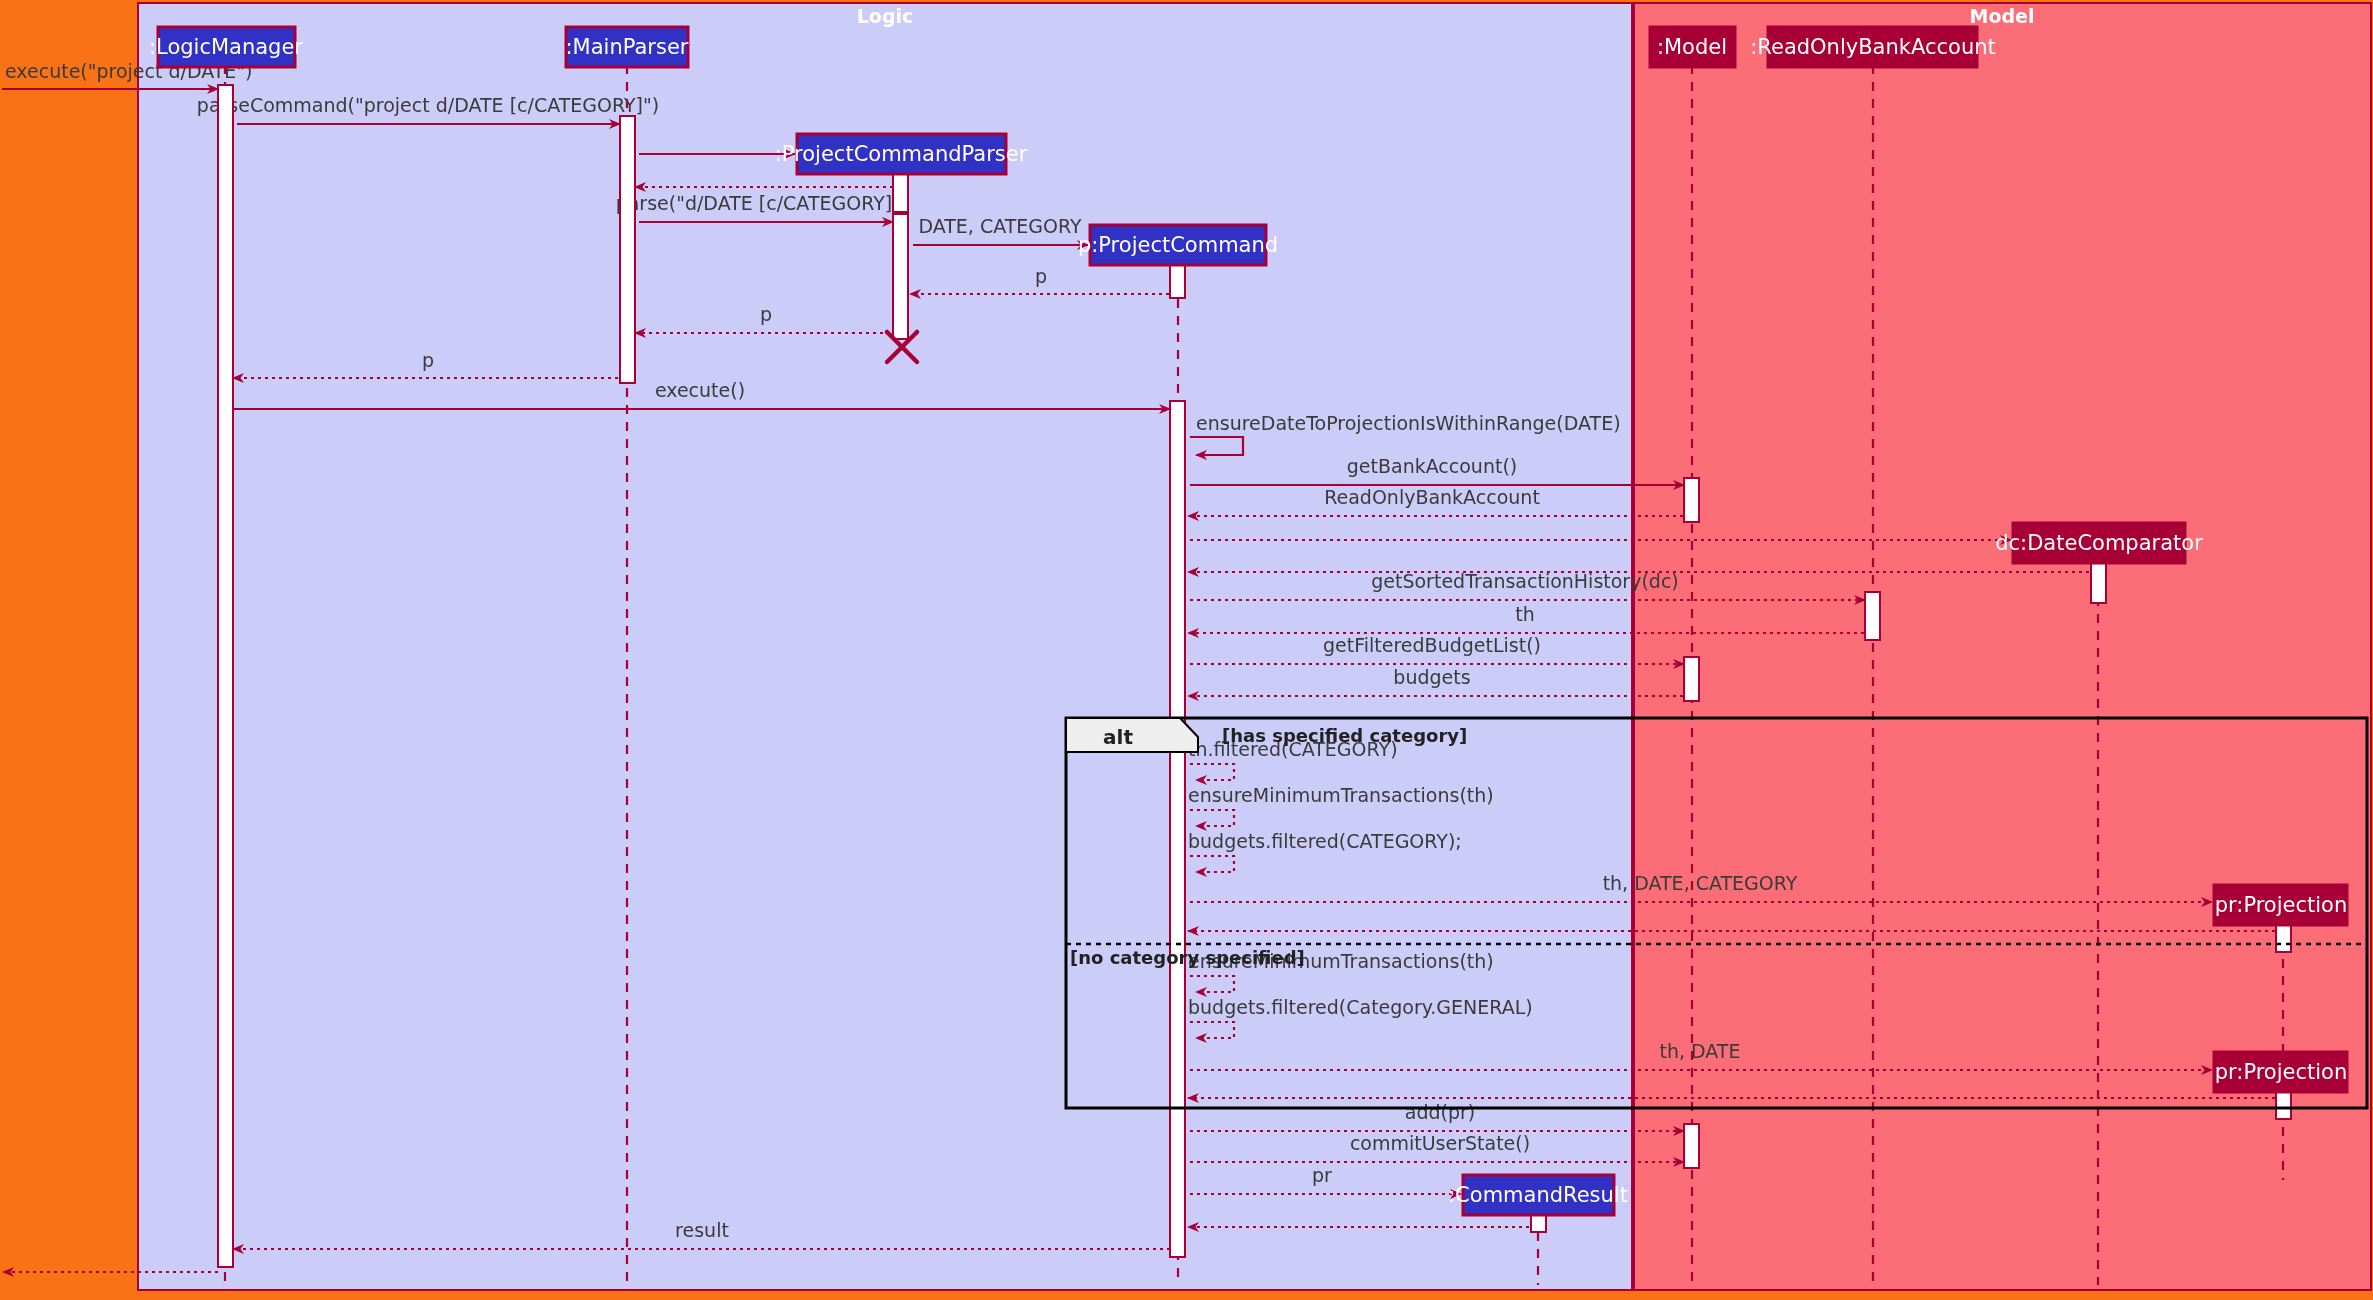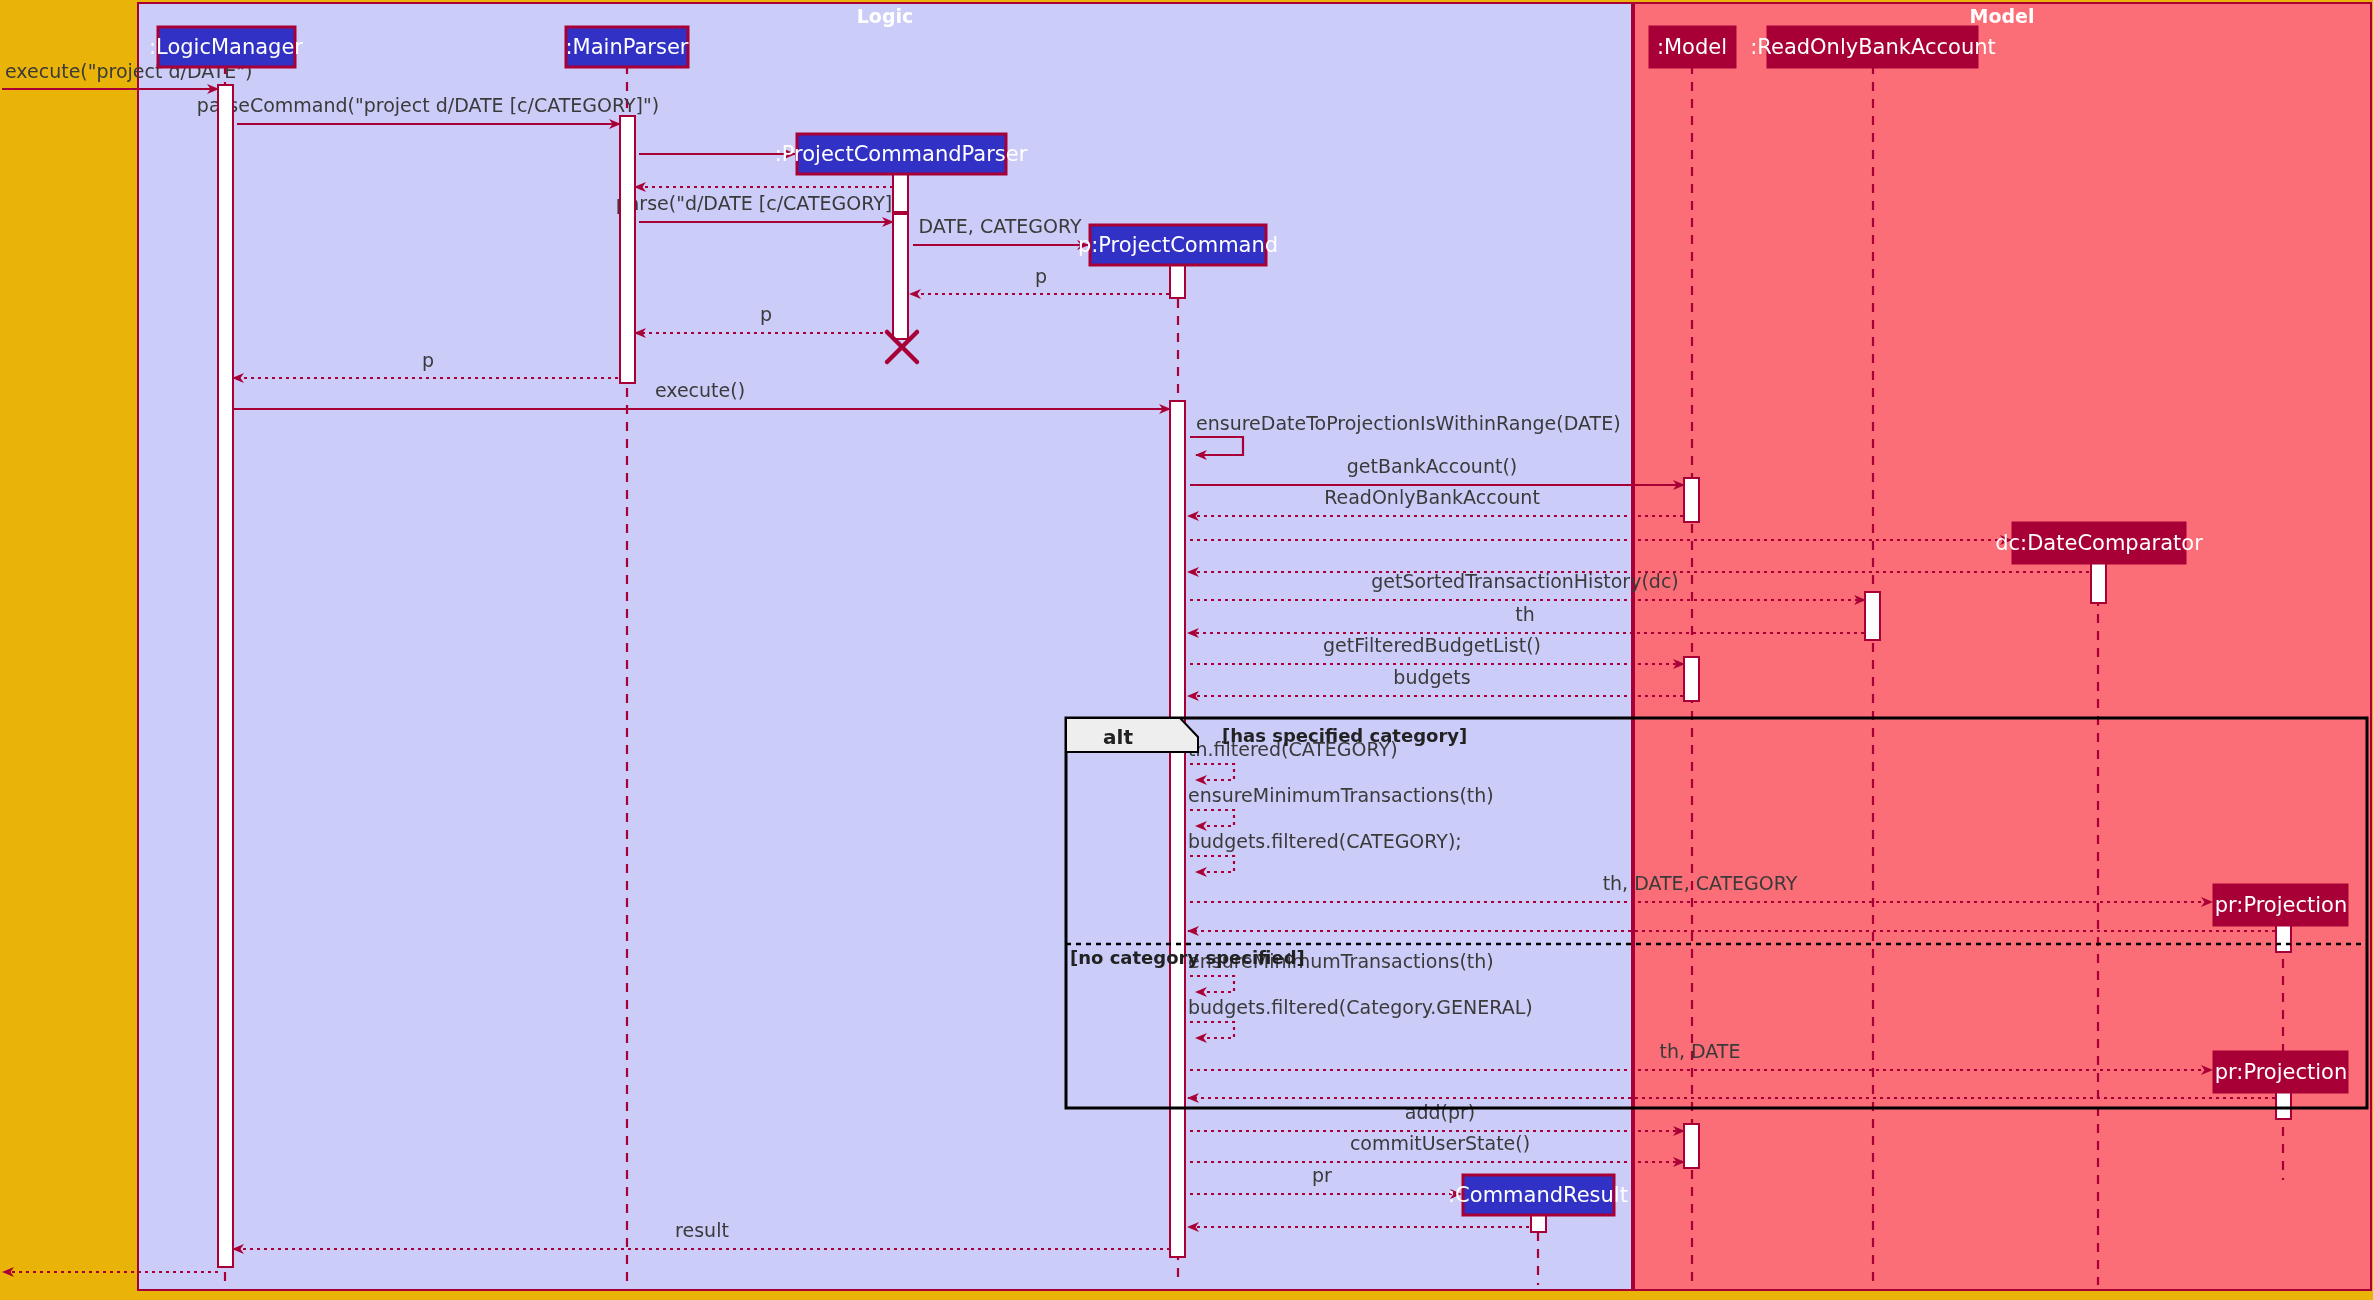--- a/index.html
+++ b/index.html
@@ -1,17 +1,17 @@
 <!DOCTYPE html>
 <html><head>
 <meta charset="utf-8">
 <style>
   html,body{margin:0;padding:0;background:#ffffff;}
   body{font-family:"DejaVu Sans","Liberation Sans",sans-serif;}
-  #stage{position:relative;width:2373px;height:1300px;overflow:hidden;background:#eab308;}
+  #stage{position:relative;width:2373px;height:1300px;overflow:hidden;background:#f97316;}
   #svgroot{position:absolute;left:0;top:0;width:2373px;height:1300px;}
 
   .grp-label{font-size:19px;font-weight:bold;fill:#ffffff;text-anchor:middle;}
   .box-label{font-size:21px;fill:#ffffff;text-anchor:middle;dominant-baseline:middle;}
   .msg{font-size:19px;fill:#3a3a3a;text-anchor:middle;}
   .msg-l{font-size:19px;fill:#3a3a3a;text-anchor:start;}
   .frag-op{font-size:20px;font-weight:bold;fill:#222222;text-anchor:middle;}
   .frag-guard{font-size:18px;font-weight:bold;fill:#222222;text-anchor:start;}
 </style>
 </head>

